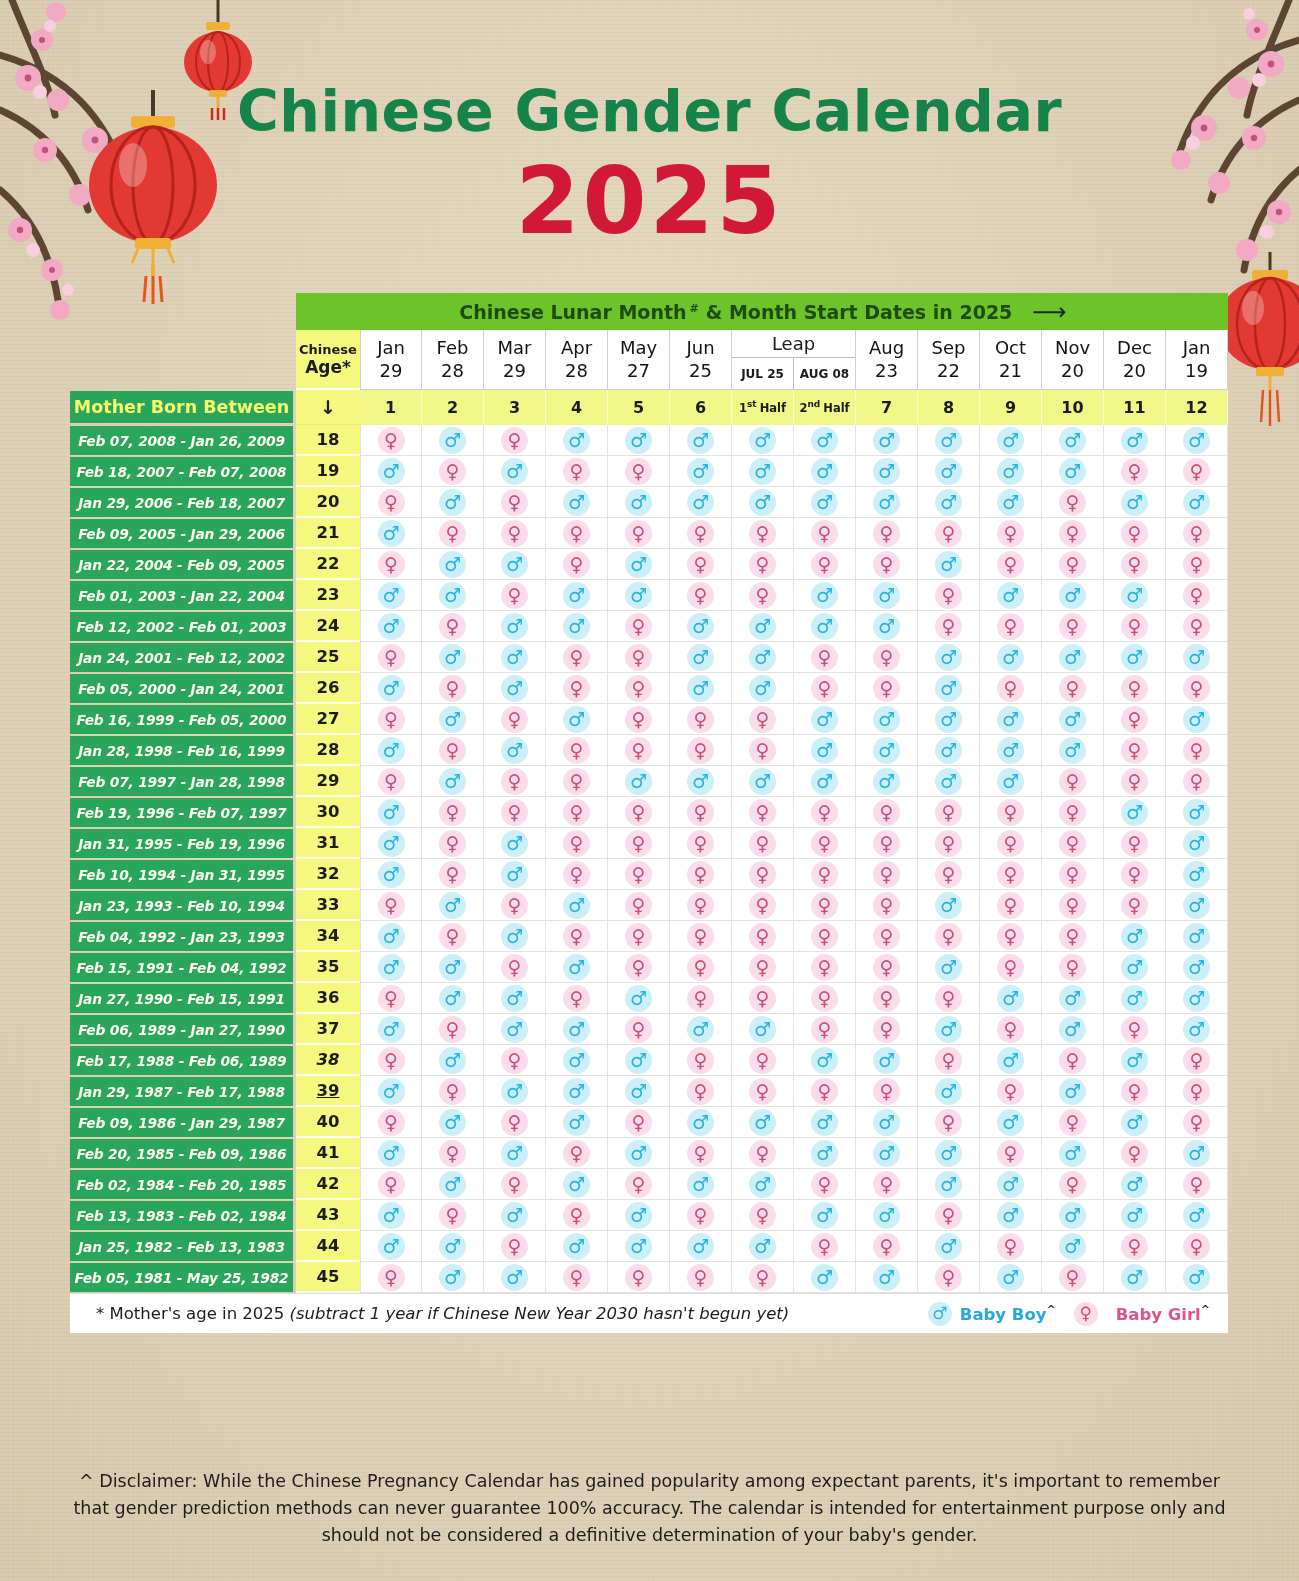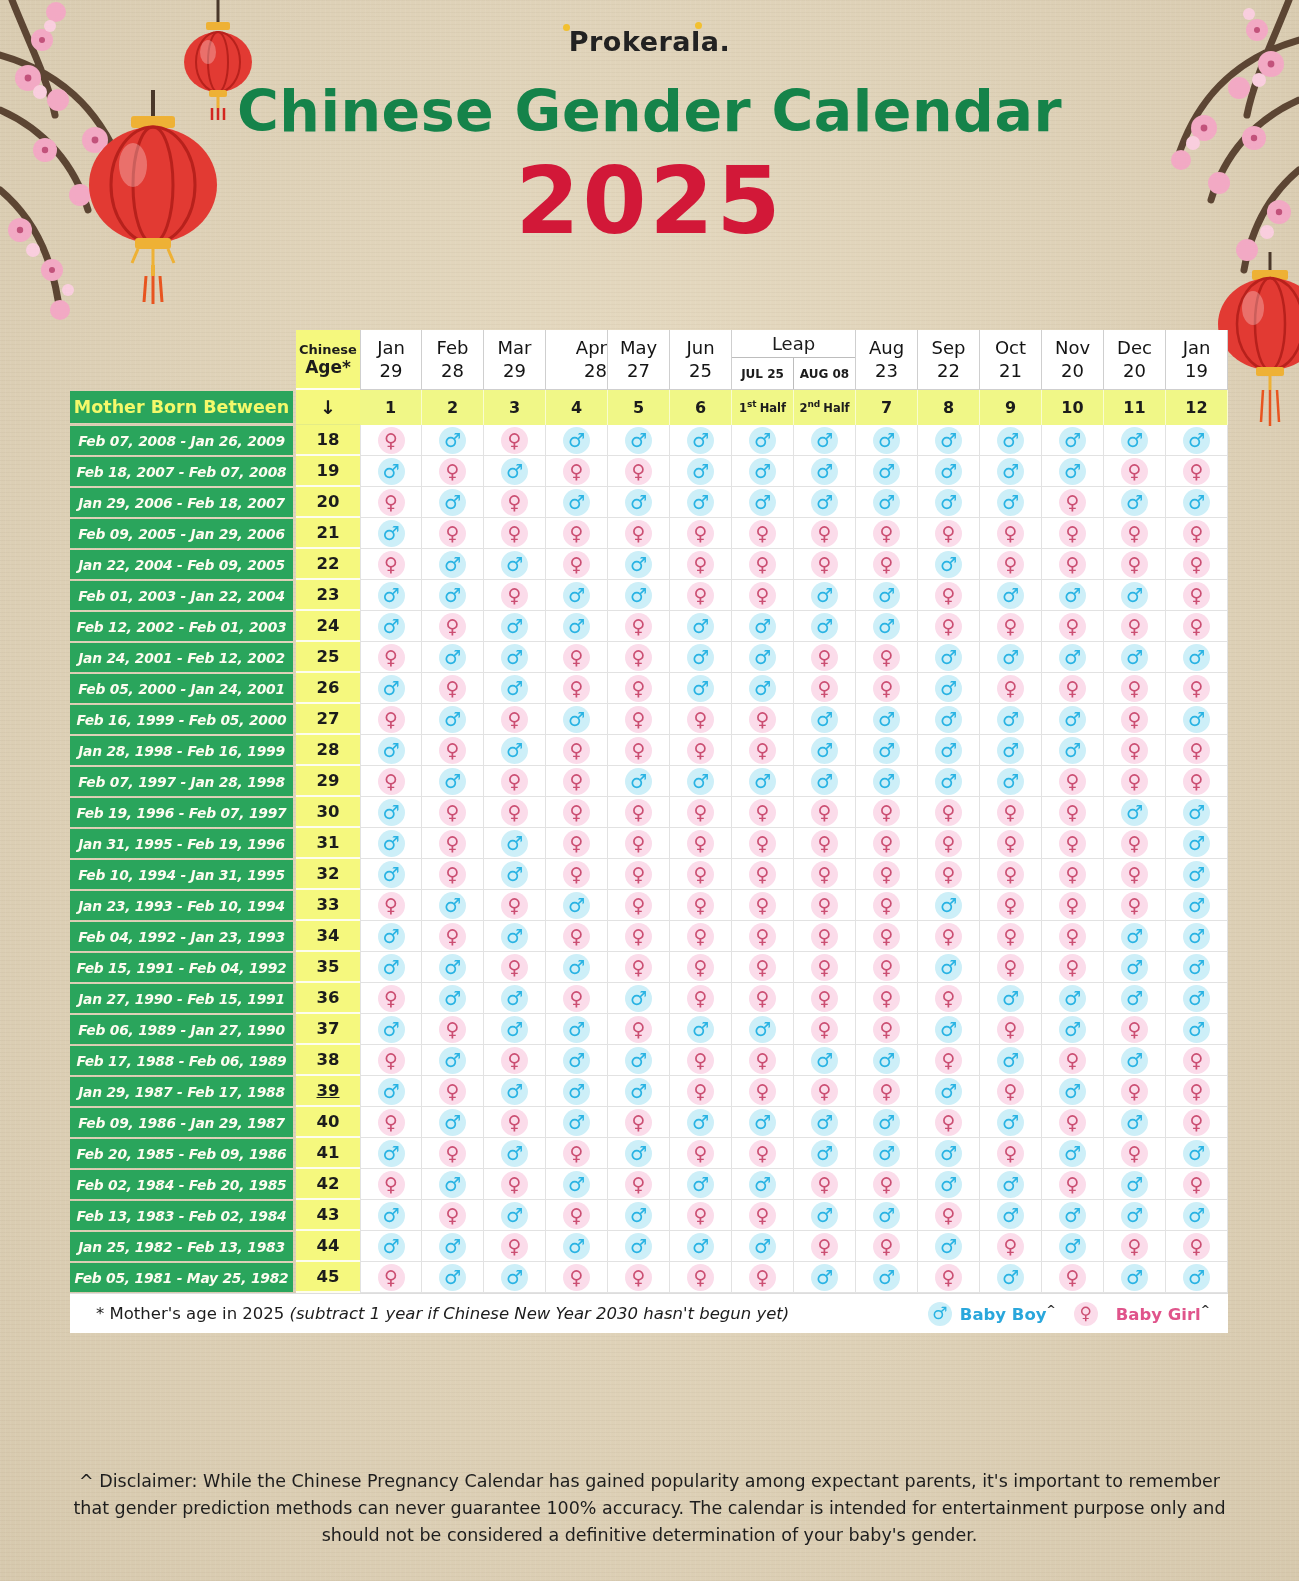--- a/index.html
+++ b/index.html
@@ -198,29 +198,32 @@
     <rect x="37" y="18" width="36" height="10" rx="2" fill="#eeb135"></rect>
     <ellipse cx="55" cy="72" rx="52" ry="46" fill="#e23a33"></ellipse>
     <ellipse cx="55" cy="72" rx="33" ry="46" fill="none" stroke="#b7211c" stroke-width="2.5"></ellipse>
     <ellipse cx="55" cy="72" rx="15" ry="46" fill="none" stroke="#b7211c" stroke-width="2.5"></ellipse>
     <ellipse cx="38" cy="56" rx="11" ry="17" fill="rgba(255,255,255,.28)"></ellipse>
     <rect x="41" y="115" width="28" height="9" rx="2" fill="#eeb135"></rect>
     <line x1="55" y1="124" x2="55" y2="138" stroke="#eeb135" stroke-width="3"></line>
     <path d="M48,138 L46,170 M55,138 L55,174 M62,138 L64,170" stroke="#e8541f" stroke-width="2.5"></path>
   </svg>
 
-  <div class="brand">
-    <span class="brand-inner">Prokerala.</span>
-  </div>
   <div class="title">Chinese Gender Calendar</div>
   <div class="year">2025</div>
 
   <div class="table-wrap">
     <div class="calendar" id="calendar">
 
+      <div class="banner" style="grid-row:1;grid-column:2/17">
+        <span>Chinese Lunar Month</span>
+          <sup>#</sup>
+        <span style="margin-left:5px">&amp; Month Start Dates in 2025</span>
+        <span class="arrow">⟶</span>
+      </div>
 
       <div class="corner" style="grid-row:2;grid-column:2">
         <span class="l1">Chinese</span>
         <span class="l2">Age*</span>
       </div>
 
       <div class="leftheader" style="grid-row:3;grid-column:1">Mother Born Between</div>
       <div class="downarrow" style="grid-row:3;grid-column:2">↓</div>
 
       <div class="footerbar" style="grid-row:32;grid-column:1/17">
@@ -239,21 +242,21 @@
           <span>29</span>
         </div>
         <div class="mcell" style="grid-area: 2 / 4;">
           <span>Feb</span>
           <span>28</span>
         </div>
         <div class="mcell" style="grid-area: 2 / 5;">
           <span>Mar</span>
           <span>29</span>
         </div>
-        <div class="mcell" style="grid-area: 2 / 6; align-items: flex-end;">
+        <div class="mcell" style="grid-area: 2 / 6;">
           <span>Apr</span>
           <span>28</span>
         </div>
         <div class="mcell" style="grid-area: 2 / 7;">
           <span>May</span>
           <span>27</span>
         </div>
         <div class="mcell" style="grid-area: 2 / 8;">
           <span>Jun</span>
           <span>25</span>
@@ -1185,21 +1188,21 @@
         <div class="gcell" style="grid-area: 23 / 14;">
           <span class="sym boy">♂</span>
         </div>
         <div class="gcell" style="grid-area: 23 / 15;">
           <span class="sym girl">♀</span>
         </div>
         <div class="gcell" style="grid-area: 23 / 16;">
           <span class="sym boy">♂</span>
         </div>
         <div class="range" style="grid-area: 24 / 1;">Feb 17, 1988 - Feb 06, 1989</div>
-        <div class="agecell" style="grid-area: 24 / 2;">38</div>
+        <div class="agecell" style="grid-area: 24 / 2; font-style: italic;">38</div>
         <div class="gcell first" style="grid-area: 24 / 3;">
           <span class="sym girl">♀</span>
         </div>
         <div class="gcell" style="grid-area: 24 / 4;">
           <span class="sym boy">♂</span>
         </div>
         <div class="gcell" style="grid-area: 24 / 5;">
           <span class="sym girl">♀</span>
         </div>
         <div class="gcell" style="grid-area: 24 / 6;">

